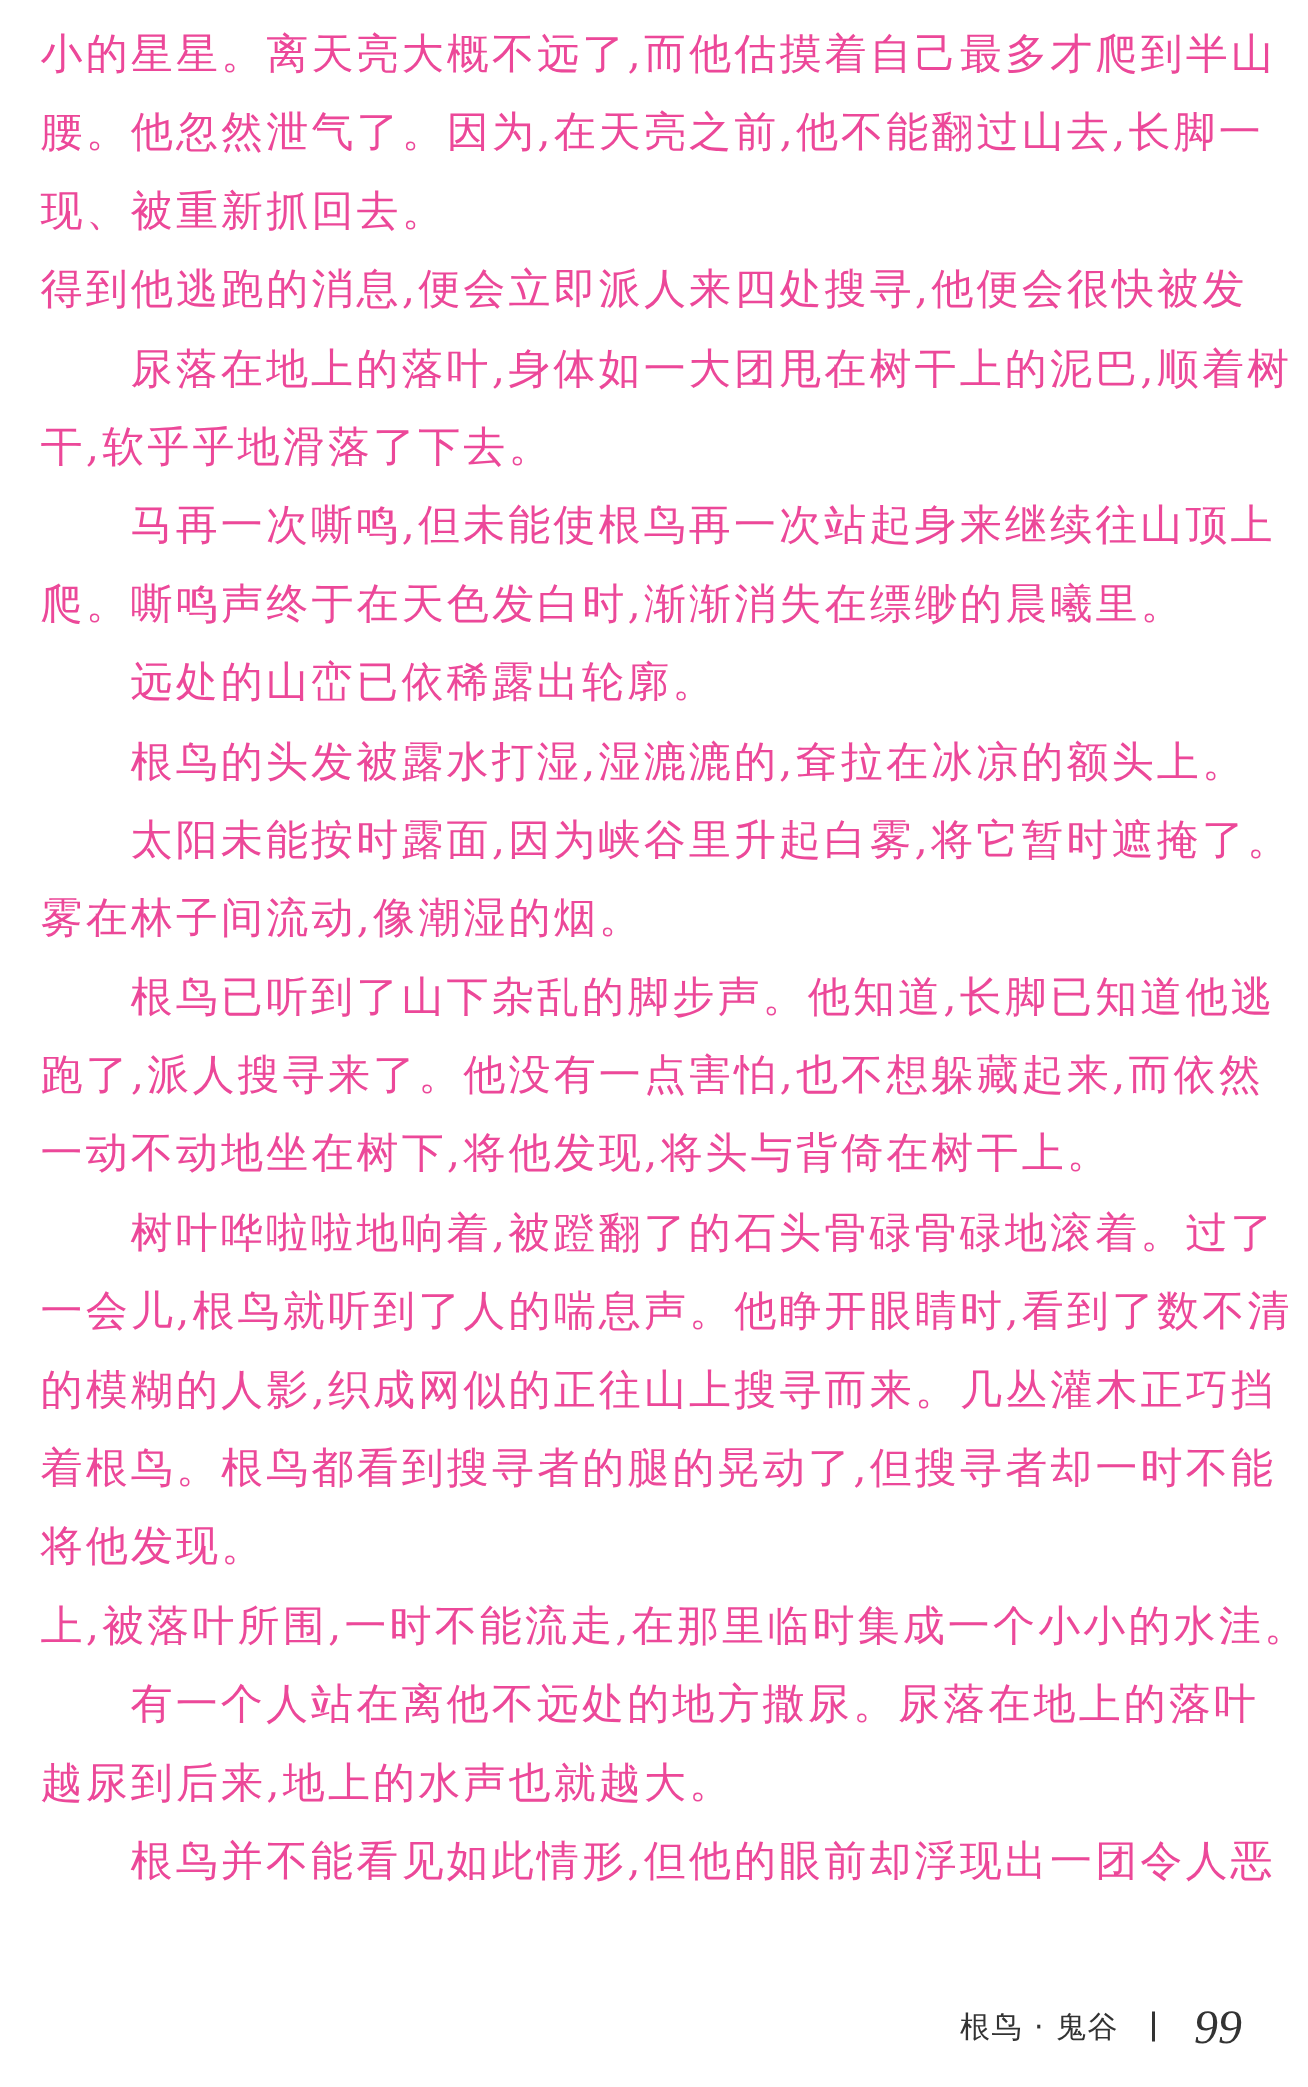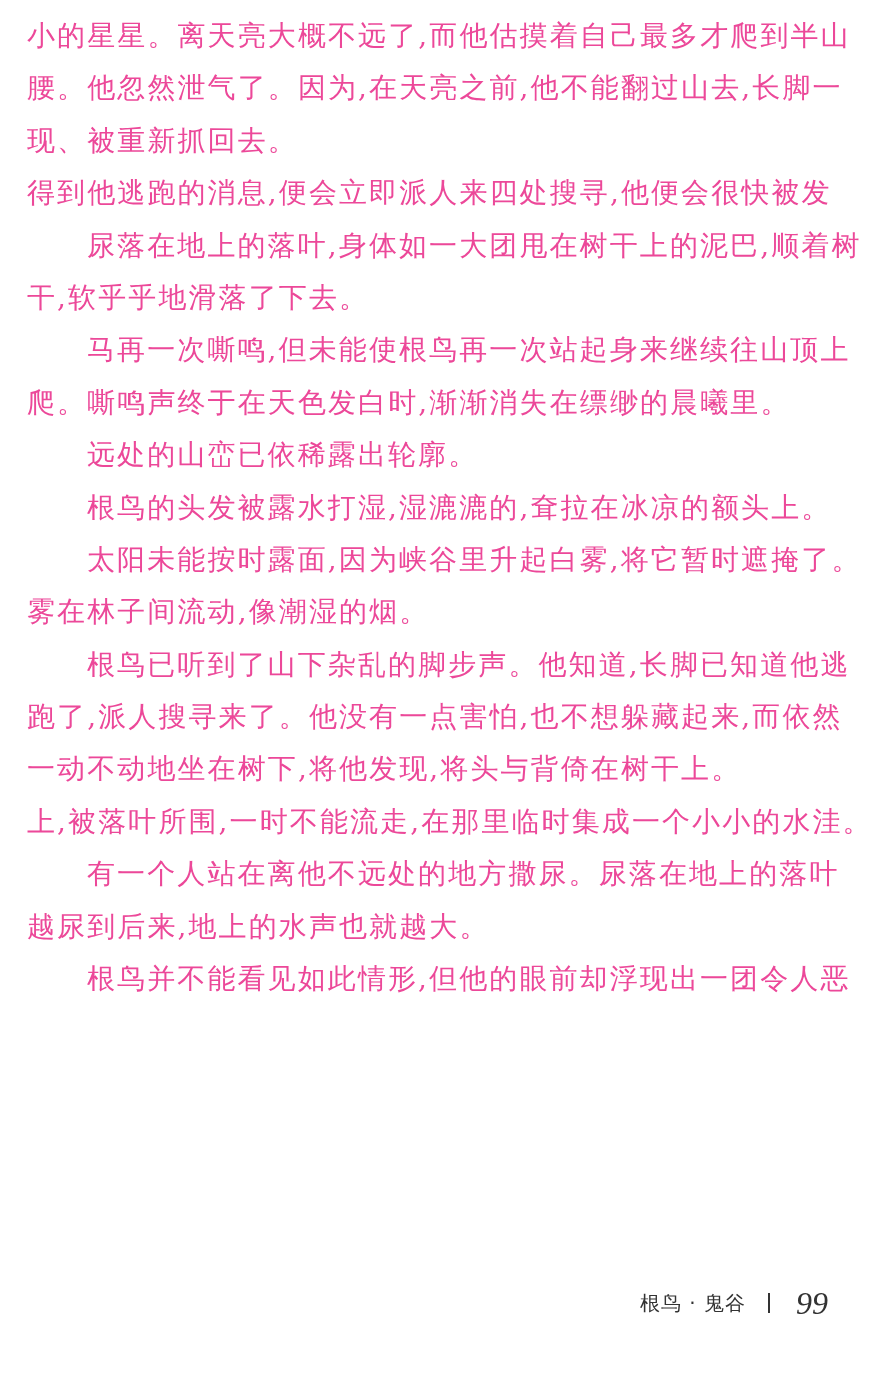--- a/index.html
+++ b/index.html
@@ -9,21 +9,21 @@
     font-family: "DejaVu Serif", "Liberation Serif", serif;
     color:#ec4899;
   }
   .para { margin:0; }
   .line {
     display:block; height:52.4px; line-height:52.4px;
     font-size:28px; letter-spacing:2.1px; white-space:nowrap;
   }
   .indent { padding-left:60px; }
   .footer {
-    position:absolute; left:640px; top:1288px; height:30px;
+    position:absolute; left:640px; top:1336px; height:30px;
     display:flex; align-items:center;
     font-family: "DejaVu Sans", "Liberation Sans", sans-serif;
     color:#333; font-size:20px;
   }
   .footer .title { letter-spacing:1px; }
   .footer .sep { display:inline-block; width:2px; height:20px; background:#333; margin:0 26px 0 22px; }
   .footer .num { font-family:"Liberation Serif", "DejaVu Serif", serif; font-style:italic; font-size:32px; }
 </style>
 </head>
 <body>
@@ -52,20 +52,27 @@
     <div class="para">
       <span class="line indent">太阳未能按时露面,因为峡谷里升起白雾,将它暂时遮掩了。</span>
       <span class="line">雾在林子间流动,像潮湿的烟。</span>
     </div>
     <div class="para">
       <span class="line indent">根鸟已听到了山下杂乱的脚步声。他知道,长脚已知道他逃</span>
       <span class="line">跑了,派人搜寻来了。他没有一点害怕,也不想躲藏起来,而依然</span>
       <span class="line">一动不动地坐在树下,将他发现,将头与背倚在树干上。</span>
     </div>
     <div class="para">
+      <span class="line indent">树叶哗啦啦地响着,被蹬翻了的石头骨碌骨碌地滚着。过了</span>
+      <span class="line">一会儿,根鸟就听到了人的喘息声。他睁开眼睛时,看到了数不清</span>
+      <span class="line">的模糊的人影,织成网似的正往山上搜寻而来。几丛灌木正巧挡</span>
+      <span class="line">着根鸟。根鸟都看到搜寻者的腿的晃动了,但搜寻者却一时不能</span>
+      <span class="line">将他发现。</span>
+    </div>
+    <div class="para">
       <span class="line">上,被落叶所围,一时不能流走,在那里临时集成一个小小的水洼。</span>
       <span class="line indent">有一个人站在离他不远处的地方撒尿。尿落在地上的落叶</span>
       <span class="line">越尿到后来,地上的水声也就越大。</span>
     </div>
     <div class="para">
       <span class="line indent">根鸟并不能看见如此情形,但他的眼前却浮现出一团令人恶</span>
     </div>
   </div>
 
 <div class="footer">

